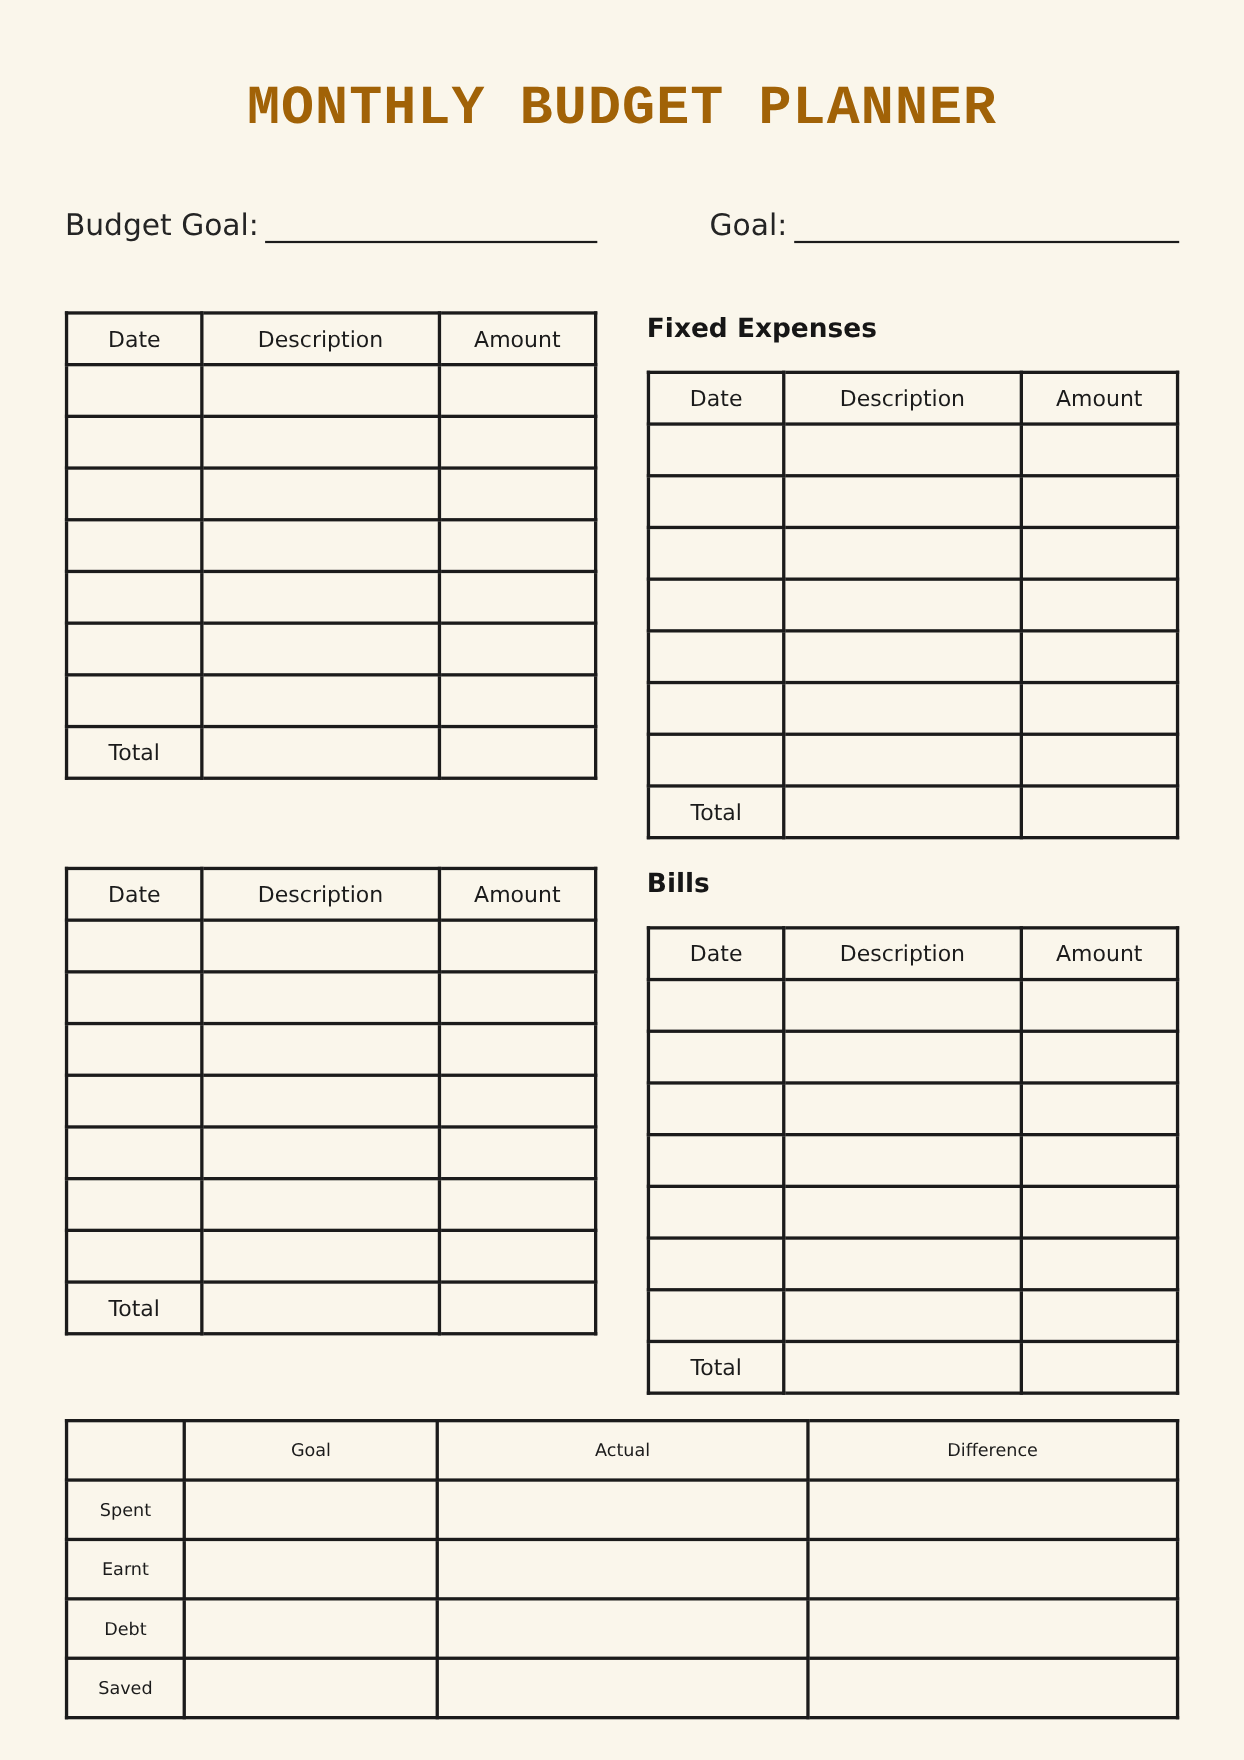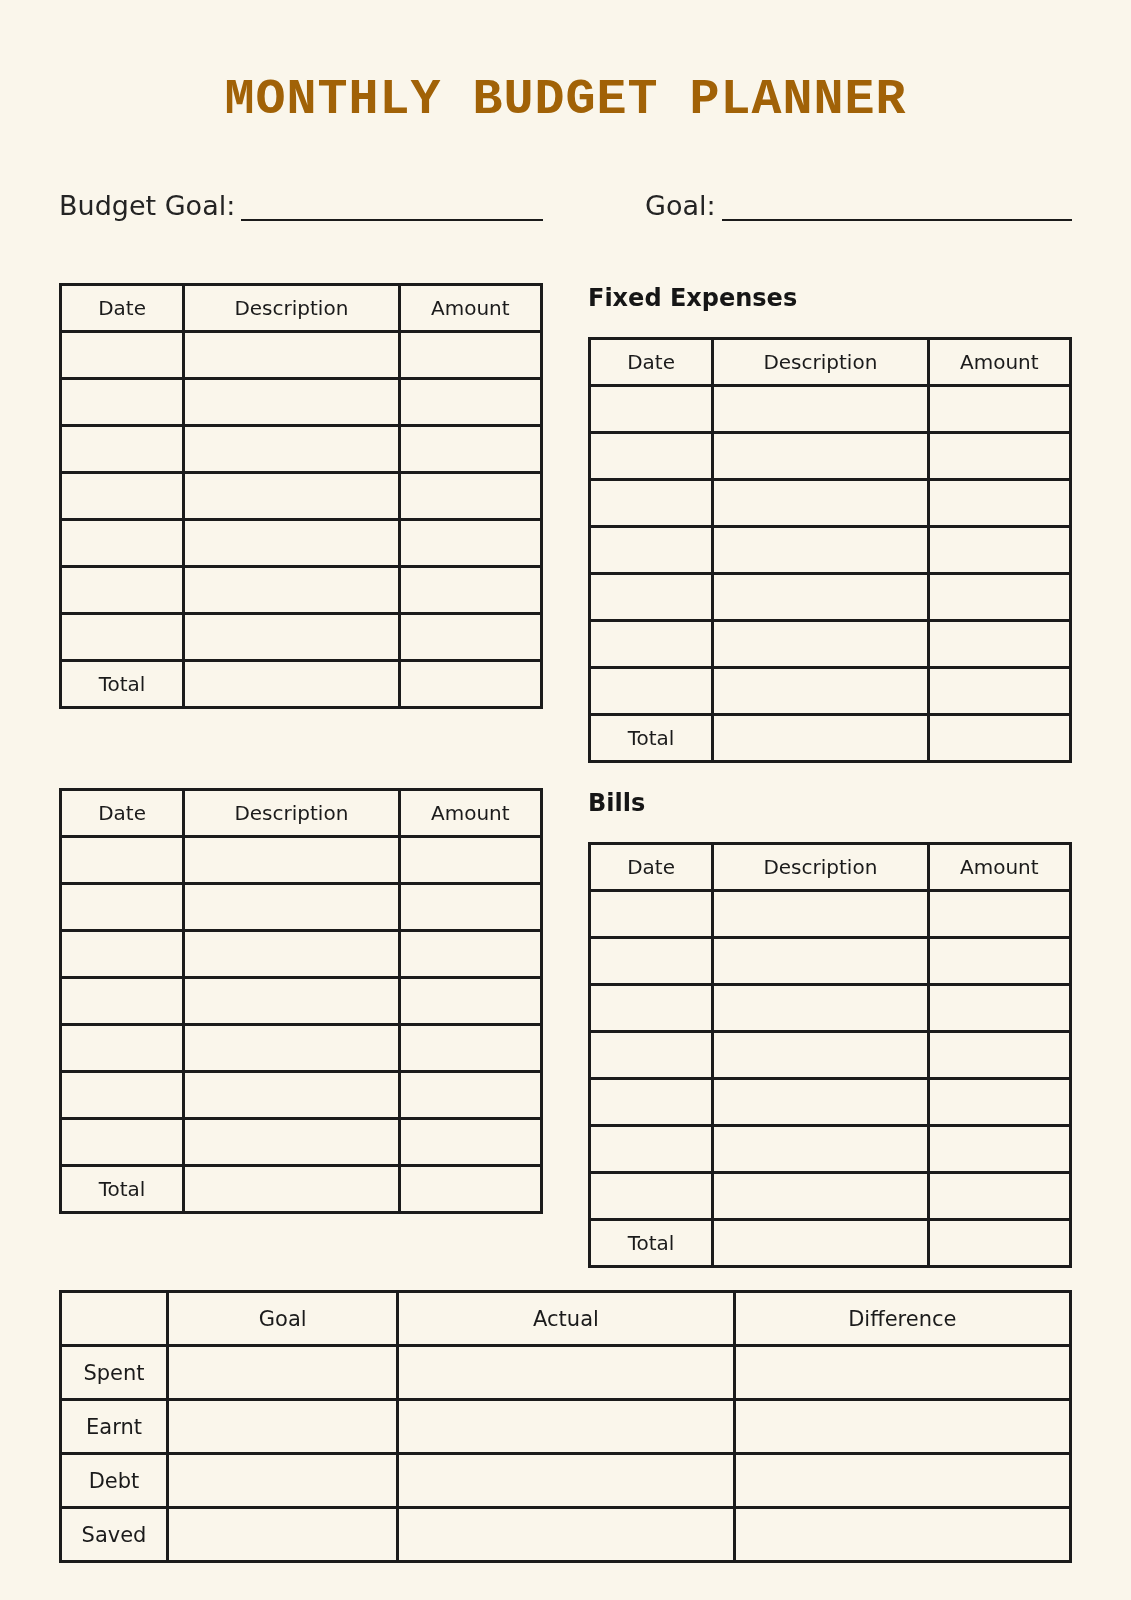--- a/index.html
+++ b/index.html
@@ -71,21 +71,21 @@
     font-weight:normal;
     text-align:center;
     vertical-align:middle;
     padding:0;
     color:#1b1b1b;
     background:transparent;
   }
   table.entry td, table.entry th { height:44px; }
   
   .recap-section { margin-top:22px; }
-  table.recap td, table.recap th { height:51px; font-size:21px; }
+  table.recap td, table.recap th { height:51px; font-size:16px; }
   .recap-wrap { width:100%; }
 </style>
 </head>
 <body>
 
 <div class="page">
 
   <h1 class="title">MONTHLY BUDGET PLANNER</h1>
 
   <div class="goal-row">

